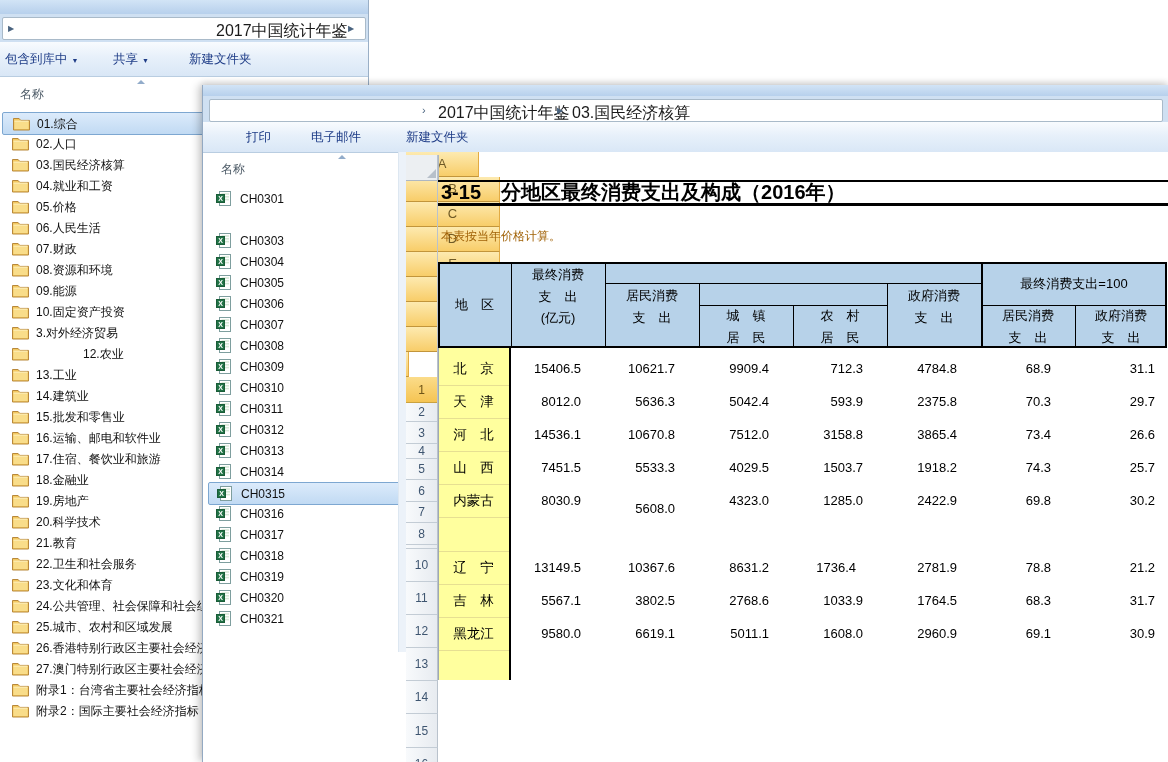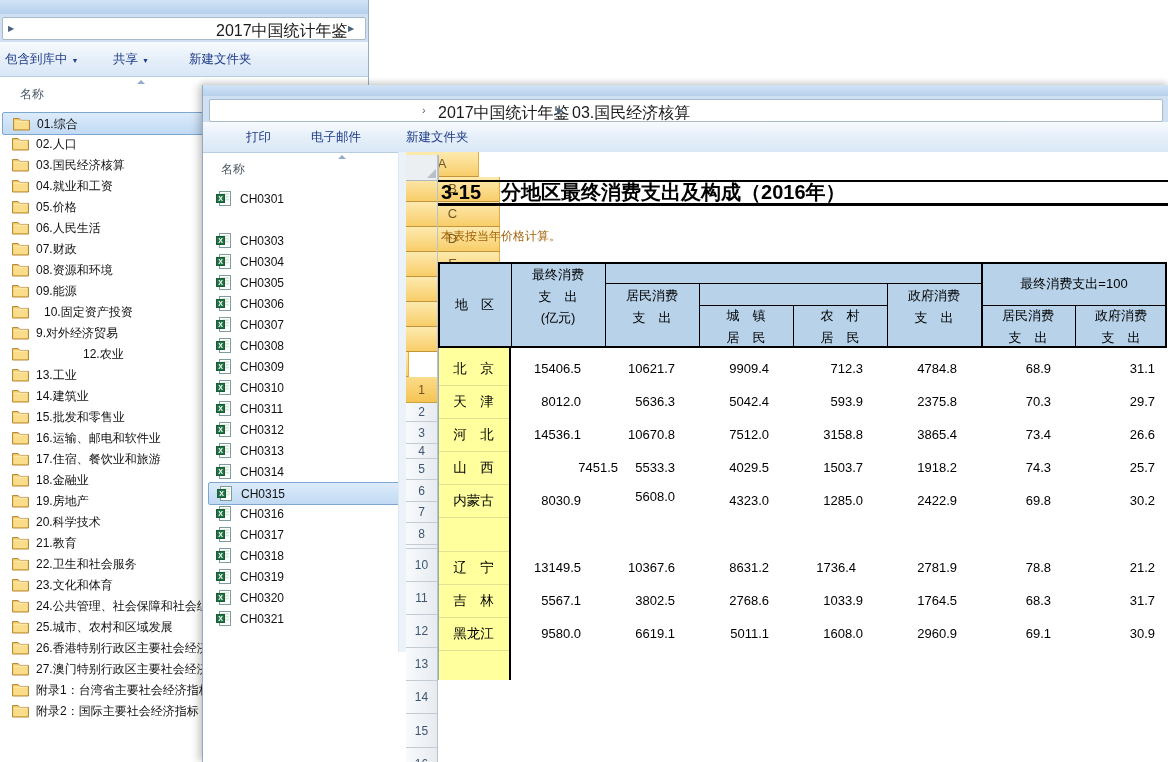--- a/index.html
+++ b/index.html
@@ -136,35 +136,35 @@
           <span>08.资源和环境</span>
         </div>
         <div class="item" style="position: absolute; left: 2px; top: 168px; width: 356px; padding-left: 10px;">
           <span class="ic"><svg width="17" height="15" viewBox="0 0 17 15">
               <path d="M.5 2.5h5.6l1.7 1.9h8.7v9.6H.5z" fill="#f3c95f" stroke="#b8883b"></path>
               <path d="M1.5 5h14v8h-14z" fill="#f9dd8a"></path>
               <rect x="1.5" y="4.6" width="14" height="1" fill="#fdf0c0"></rect>
             </svg></span>
           <span>09.能源</span>
         </div>
-        <div class="item" style="position: absolute; left: 2px; top: 189px; width: 356px; padding-left: 10px; gap: 8px;">
+        <div class="item" style="position: absolute; left: 2px; top: 189px; width: 356px; padding-left: 10px;">
           <span class="ic"><svg width="17" height="15" viewBox="0 0 17 15">
               <path d="M.5 2.5h5.6l1.7 1.9h8.7v9.6H.5z" fill="#f3c95f" stroke="#b8883b"></path>
               <path d="M1.5 5h14v8h-14z" fill="#f9dd8a"></path>
               <rect x="1.5" y="4.6" width="14" height="1" fill="#fdf0c0"></rect>
             </svg></span>
           <span>10.固定资产投资</span>
         </div>
         <div class="item" style="position: absolute; left: 2px; top: 210px; width: 356px; padding-left: 10px;">
           <span class="ic"><svg width="17" height="15" viewBox="0 0 17 15">
               <path d="M.5 2.5h5.6l1.7 1.9h8.7v9.6H.5z" fill="#f3c95f" stroke="#b8883b"></path>
               <path d="M1.5 5h14v8h-14z" fill="#f9dd8a"></path>
               <rect x="1.5" y="4.6" width="14" height="1" fill="#fdf0c0"></rect>
             </svg></span>
-          <span>9.对外经济贸易</span>
+          <span>3.对外经济贸易</span>
         </div>
         <div class="item" style="position: absolute; left: 2px; top: 231px; width: 356px; padding-left: 10px; gap: 47px;">
           <span class="ic"><svg width="17" height="15" viewBox="0 0 17 15">
               <path d="M.5 2.5h5.6l1.7 1.9h8.7v9.6H.5z" fill="#f3c95f" stroke="#b8883b"></path>
               <path d="M1.5 5h14v8h-14z" fill="#f9dd8a"></path>
               <rect x="1.5" y="4.6" width="14" height="1" fill="#fdf0c0"></rect>
             </svg></span>
           <span>12.农业</span>
         </div>
         <div class="item" style="position: absolute; left: 2px; top: 252px; width: 356px; padding-left: 10px;">
@@ -628,31 +628,31 @@
           <div class="abs region" style="left: 32px; top: 266px; width: 71px; height: 33px;">河　北</div>
           <div class="abs val" style="left: 105px; top: 266px; width: 70px; height: 33px;">14536.1</div>
           <div class="abs val" style="left: 199px; top: 266px; width: 70px; height: 33px;">10670.8</div>
           <div class="abs val" style="left: 293px; top: 266px; width: 70px; height: 33px;">7512.0</div>
           <div class="abs val" style="left: 387px; top: 266px; width: 70px; height: 33px;">3158.8</div>
           <div class="abs val" style="left: 481px; top: 266px; width: 70px; height: 33px;">3865.4</div>
           <div class="abs val" style="left: 575px; top: 266px; width: 70px; height: 33px;">73.4</div>
           <div class="abs val" style="left: 669px; top: 266px; width: 80px; height: 33px;">26.6</div>
           <div class="abs yline" style="left: 33px; top: 299px; width: 70px; height: 1px;"></div>
           <div class="abs region" style="left: 32px; top: 299px; width: 71px; height: 33px;">山　西</div>
-          <div class="abs val" style="left: 105px; top: 299px; width: 70px; height: 33px; padding-left: 37px;">7451.5</div>
+          <div class="abs val" style="left: 105px; top: 299px; width: 70px; height: 33px;">7451.5</div>
           <div class="abs val" style="left: 199px; top: 299px; width: 70px; height: 33px;">5533.3</div>
           <div class="abs val" style="left: 293px; top: 299px; width: 70px; height: 33px;">4029.5</div>
           <div class="abs val" style="left: 387px; top: 299px; width: 70px; height: 33px;">1503.7</div>
           <div class="abs val" style="left: 481px; top: 299px; width: 70px; height: 33px;">1918.2</div>
           <div class="abs val" style="left: 575px; top: 299px; width: 70px; height: 33px;">74.3</div>
           <div class="abs val" style="left: 669px; top: 299px; width: 80px; height: 33px;">25.7</div>
           <div class="abs yline" style="left: 33px; top: 332px; width: 70px; height: 1px;"></div>
           <div class="abs region" style="left: 32px; top: 332px; width: 71px; height: 33px;">内蒙古</div>
           <div class="abs val" style="left: 105px; top: 332px; width: 70px; height: 33px;">8030.9</div>
-          <div class="abs val" style="left: 199px; top: 328px; width: 70px; height: 33px;">5608.0</div>
+          <div class="abs val" style="left: 199px; top: 340px; width: 70px; height: 33px;">5608.0</div>
           <div class="abs val" style="left: 293px; top: 332px; width: 70px; height: 33px;">4323.0</div>
           <div class="abs val" style="left: 387px; top: 332px; width: 70px; height: 33px;">1285.0</div>
           <div class="abs val" style="left: 481px; top: 332px; width: 70px; height: 33px;">2422.9</div>
           <div class="abs val" style="left: 575px; top: 332px; width: 70px; height: 33px;">69.8</div>
           <div class="abs val" style="left: 669px; top: 332px; width: 80px; height: 33px;">30.2</div>
           <div class="abs yline" style="left: 33px; top: 365px; width: 70px; height: 1px;"></div>
           <div class="abs yline" style="left: 33px; top: 399px; width: 70px; height: 1px;"></div>
           <div class="abs region" style="left: 32px; top: 399px; width: 71px; height: 33px;">辽　宁</div>
           <div class="abs val" style="left: 105px; top: 399px; width: 70px; height: 33px;">13149.5</div>
           <div class="abs val" style="left: 199px; top: 399px; width: 70px; height: 33px;">10367.6</div>

